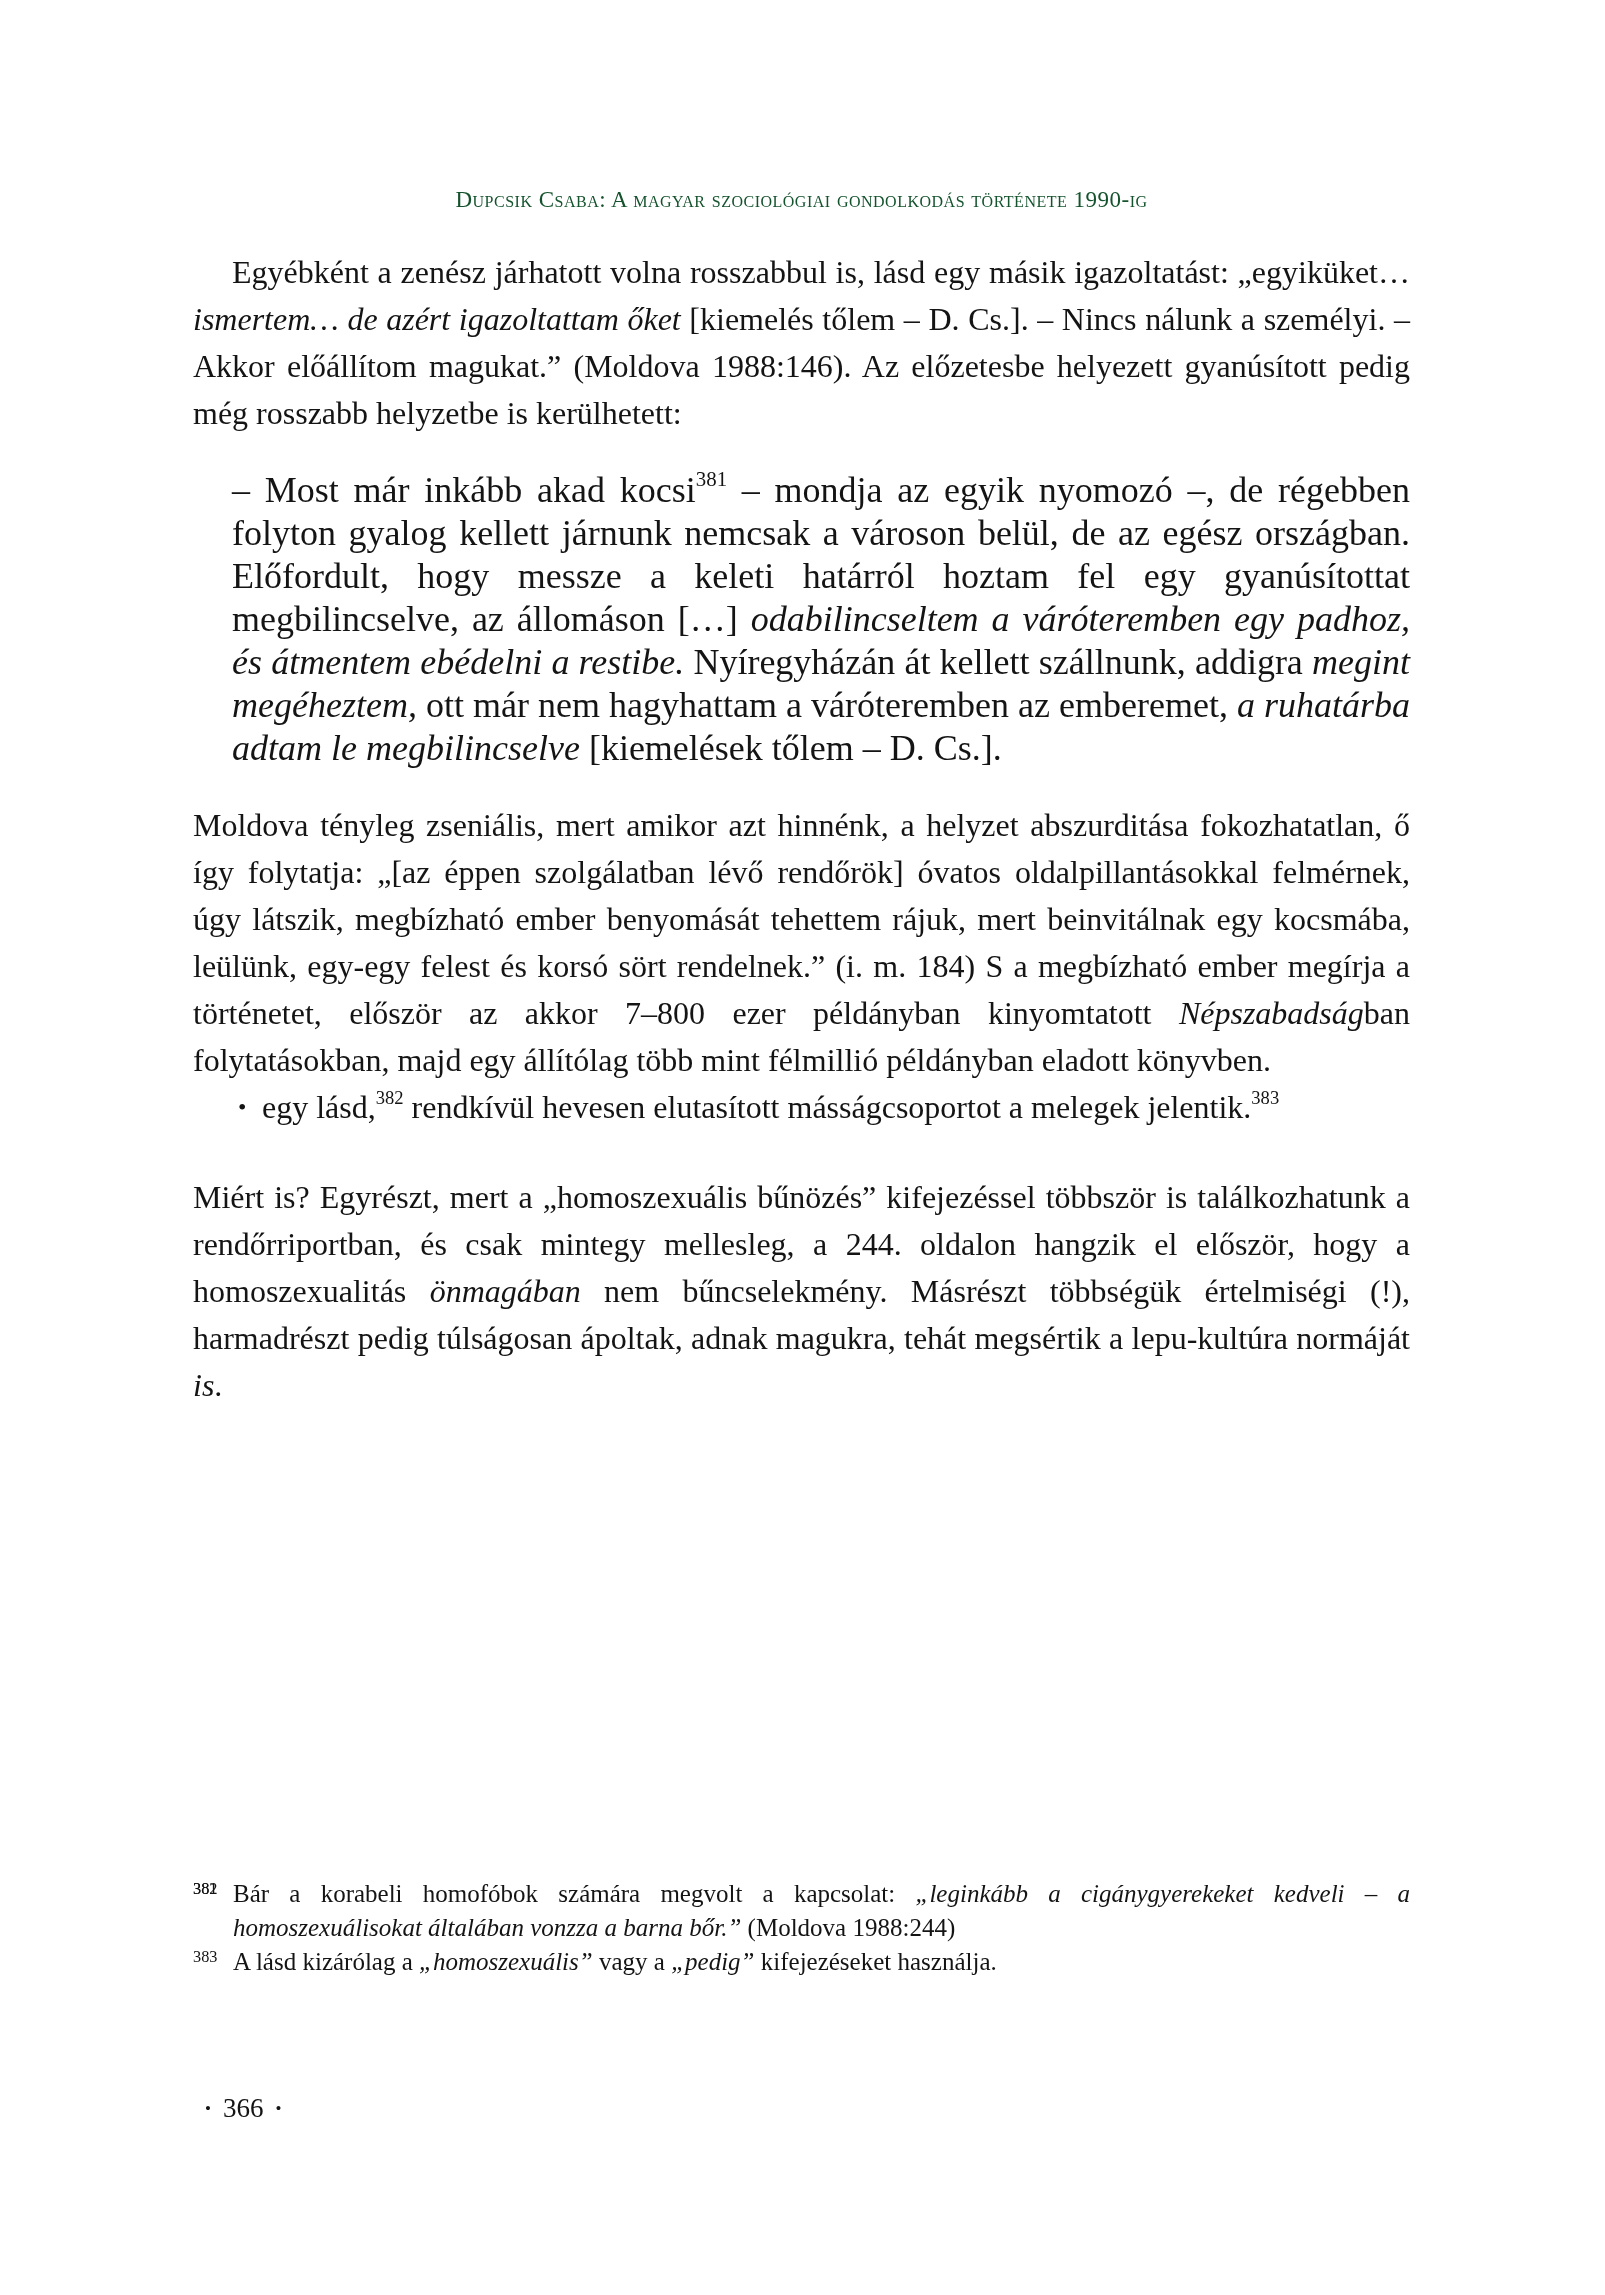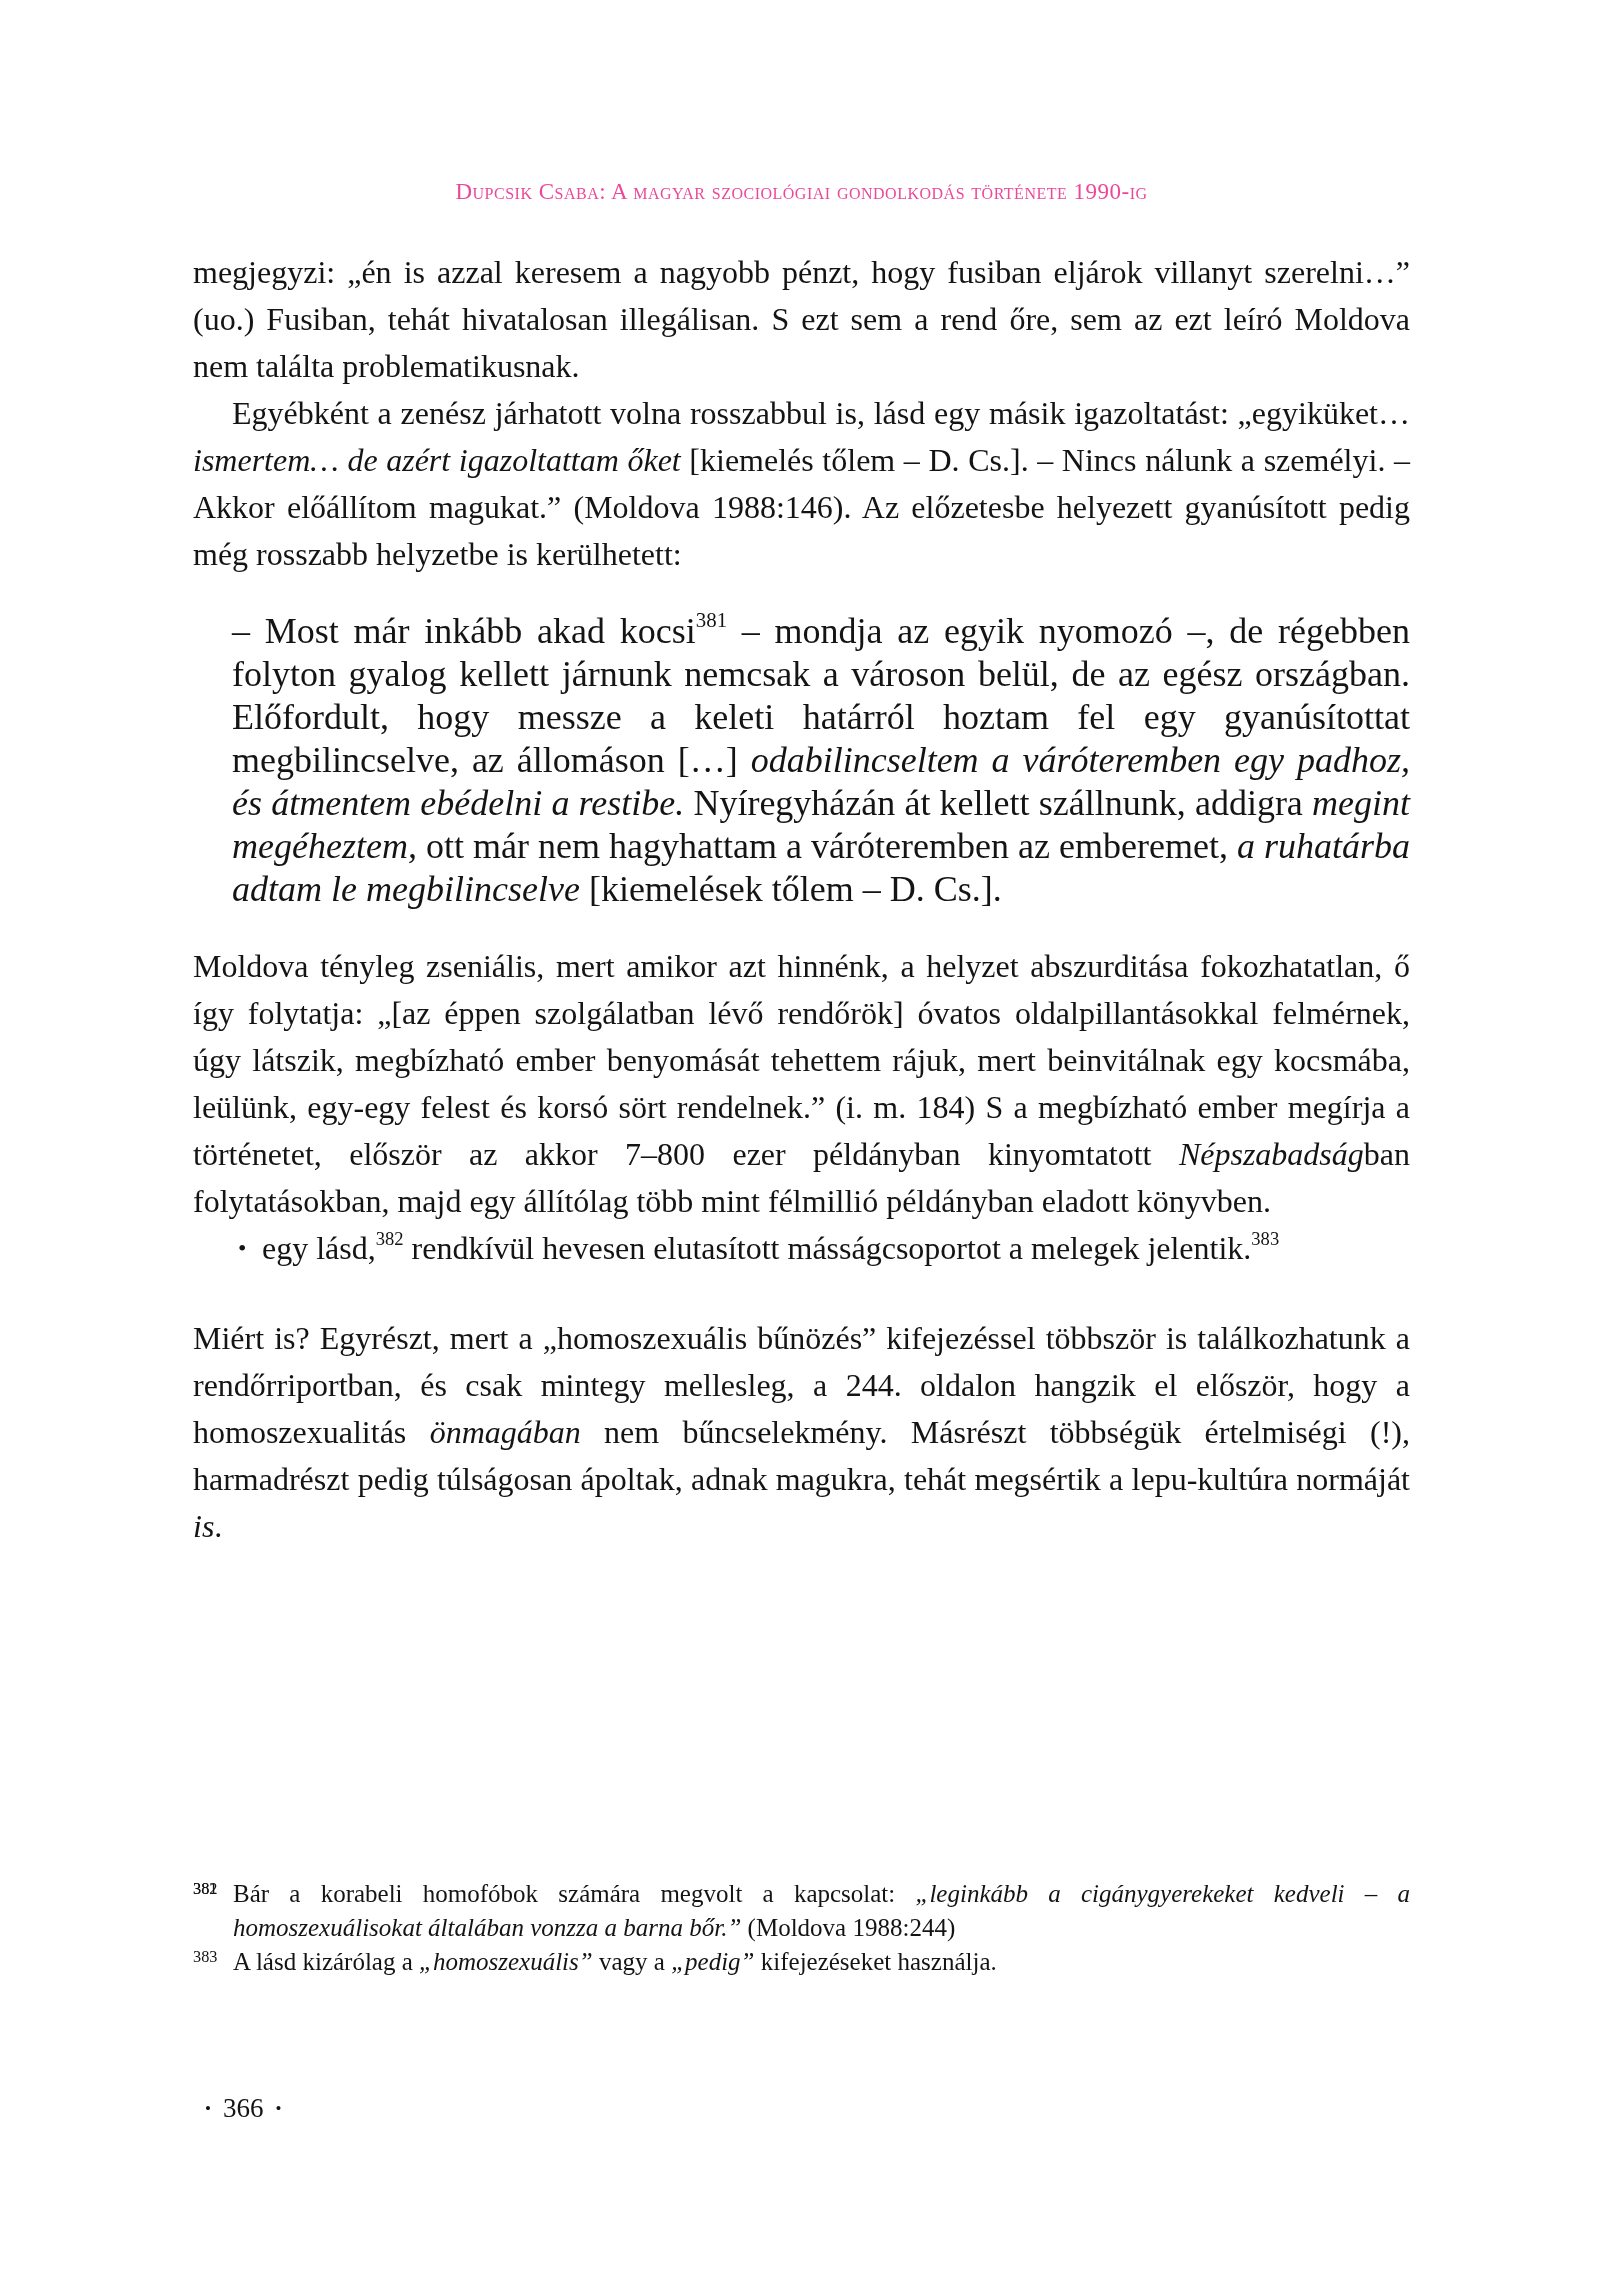--- a/index.html
+++ b/index.html
@@ -16,28 +16,28 @@
       font-family: "Liberation Serif", "DejaVu Serif", serif;
     }
     .page {
       position: absolute;
       left: 193px;
       top: 0;
       width: 1217px;
     }
     .running-head {
       position: absolute;
-      top: 179px;
+      top: 187px;
       left: 0;
       width: 1217px;
       text-align: center;
       font-size: 23px;
       letter-spacing: 0.5px;
       font-variant: small-caps;
-      color: #ec4899;
+      color: #14532d;
     }
     .body-text {
       position: absolute;
       top: 249px;
       left: 0;
       width: 1217px;
       font-size: 32px;
       line-height: 47px;
       text-align: justify;
     }
@@ -112,21 +112,20 @@
   </style>
 </head>
 <body>
 
 <div class="page">
 
   <div class="running-head">Dupcsik Csaba: A magyar szociológiai gondolkodás története 1990-ig</div>
 
   <div class="body-text">
 
-    <p><span>megjegyzi: „én is azzal keresem a nagyobb pénzt, hogy fusiban eljárok villanyt szerelni…” (uo.) Fusiban, tehát hivatalosan illegálisan. S ezt sem a rend őre, sem az ezt leíró Moldova nem találta problematikusnak.</span></p>
 
     <p class="p-indent"><span>Egyébként a zenész járhatott volna rosszabbul is, lásd egy másik igazoltatást: „egyiküket… </span><em>ismertem… de azért igazoltattam őket</em><span> [kiemelés tőlem – D. Cs.]. – Nincs nálunk a személyi. – Akkor előállítom magukat.” (Moldova 1988:146). Az előzetesbe helyezett gyanúsított pedig még rosszabb helyzetbe is kerülhetett:</span></p>
 
     <p class="blockquote"><span>– Most már inkább akad kocsi</span><sup>381</sup><span> – mondja az egyik nyomozó –, de régebben folyton gyalog kellett járnunk nemcsak a városon belül, de az egész országban. Előfordult, hogy messze a keleti határról hoztam fel egy gyanúsítottat megbilincselve, az ál­lomáson […] </span><em>odabilincseltem a váróteremben egy padhoz, és átmentem ebédelni a restibe.</em><span> Nyíregyházán át kellett szállnunk, addigra </span><em>megint megéheztem,</em><span> ott már nem hagyhattam a váróteremben az emberemet, </span><em>a ruhatárba adtam le megbilincselve</em><span> [kiemelések tőlem – D. Cs.].</span></p>
 
     <p><span>Moldova tényleg zseniális, mert amikor azt hinnénk, a helyzet abszurditása fo­kozhatatlan, ő így folytatja: „[az éppen szolgálatban lévő rendőrök] óvatos oldal­pillantásokkal felmérnek, úgy látszik, megbízható ember benyomását tehettem rájuk, mert beinvitálnak egy kocsmába, leülünk, egy-egy felest és korsó sört rendelnek.” (i. m. 184) S a megbízható ember megírja a történetet, először az akkor 7–800 ezer példányban kinyomtatott </span><em>Népszabadság</em><span>ban folytatásokban, majd egy állítólag több mint félmillió példányban eladott könyvben.</span></p>
 
     <ul class="list">
       <li><span class="bullet">•</span><span>egy lásd,</span><sup>382</sup><span> rendkívül hevesen elutasított másságcsoportot a melegek je­lentik.</span><sup>383</sup></li>
     </ul>

